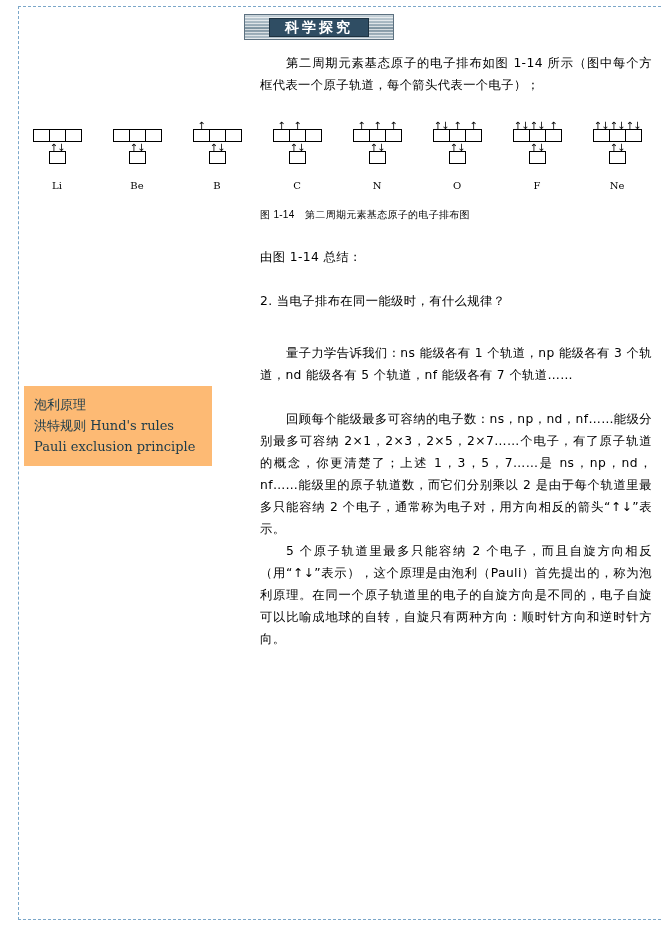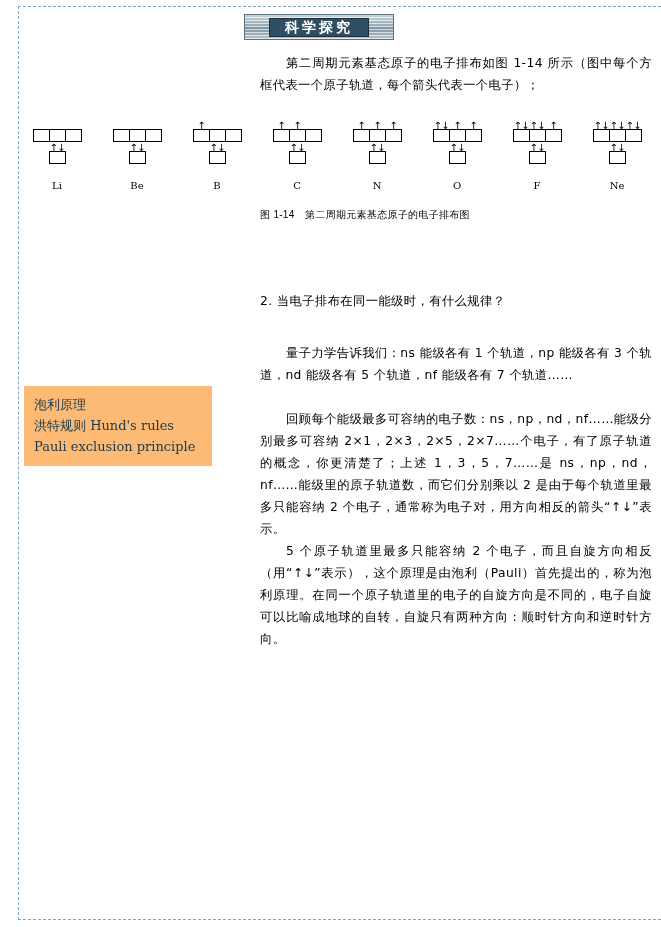--- a/index.html
+++ b/index.html
@@ -328,20 +328,21 @@
       </div>
       <div class="elabel">Ne</div>
     </div>
 
   </div>
 
   <div class="fig-caption">
     <span class="num">图 1-14</span>&nbsp;&nbsp;&nbsp;<span>第二周期元素基态原子的电子排布图</span>
   </div>
 
+  <div class="para" id="p-q0">由图 1-14 总结：</div>
   <div class="para" id="p-q2">2. 当电子排布在同一能级时，有什么规律？</div>
 
   <div class="sidebox">
     <div class="l1">泡利原理</div>
     <div>洪特规则 Hund's rules</div>
     <div>Pauli exclusion principle</div>
   </div>
 
   <div class="para indent" id="p-b1">量子力学告诉我们：ns 能级各有 1 个轨道，np 能级各有 3 个轨道，nd 能级各有 5 个轨道，nf 能级各有 7 个轨道……</div>
   <div class="para indent" id="p-b2">回顾每个能级最多可容纳的电子数：ns，np，nd，nf……能级分别最多可容纳 2×1，2×3，2×5，2×7……个电子，有了原子轨道的概念，你更清楚了；上述 1，3，5，7……是 ns，np，nd，nf……能级里的原子轨道数，而它们分别乘以 2 是由于每个轨道里最多只能容纳 2 个电子，通常称为电子对，用方向相反的箭头“↑↓”表示。</div>

